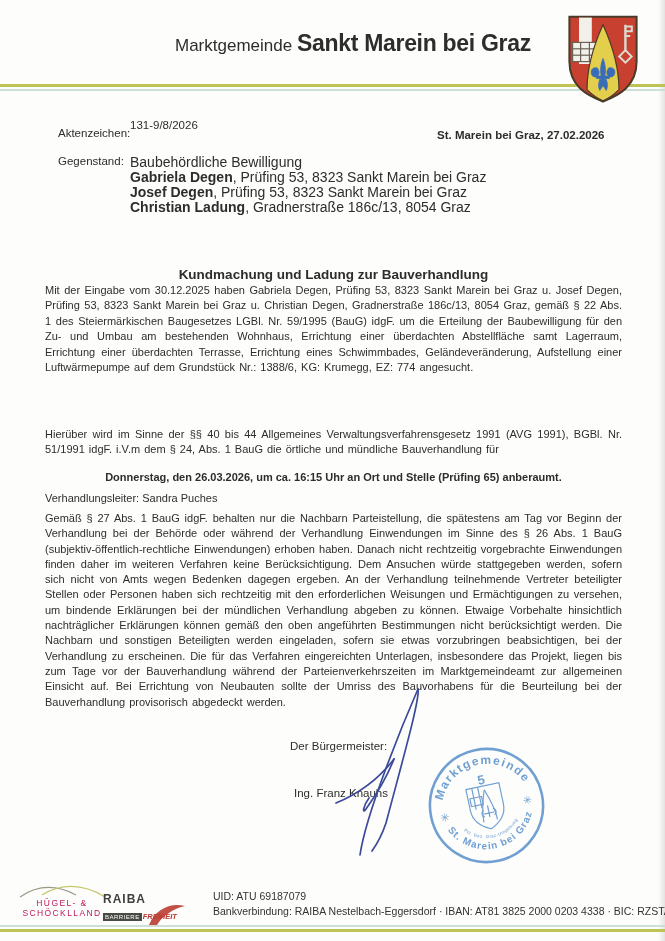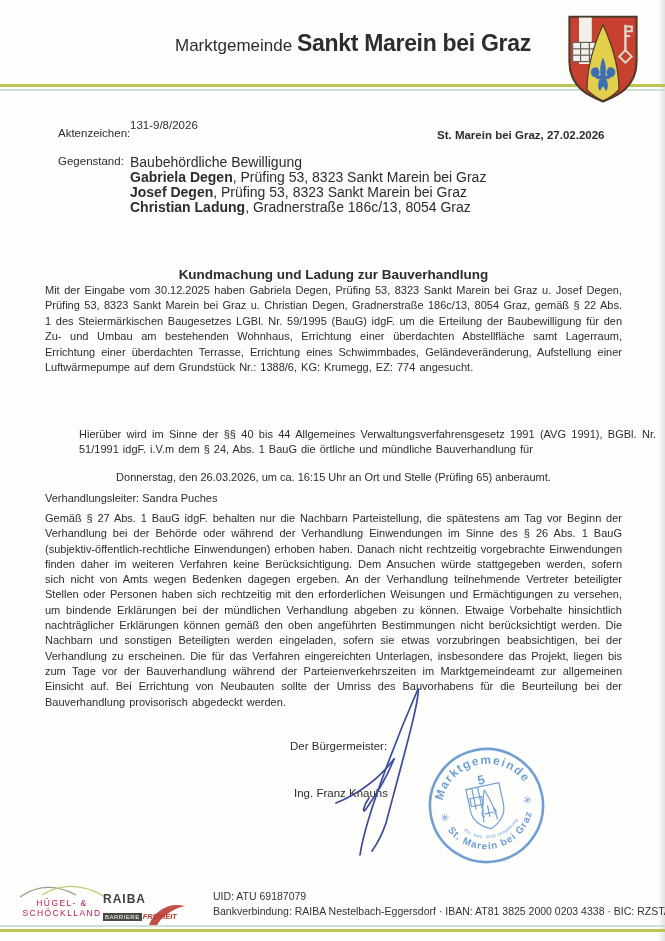--- a/index.html
+++ b/index.html
@@ -30,22 +30,22 @@
   .akt-value{top:119px;left:130px;}
   .place-date{top:129px;left:437px;font-weight:bold;}
   .subject-label{top:155px;left:58px;}
   .subject-lines{top:155px;left:130px;width:492px;font-size:14px;line-height:15px;}
   .subject-lines b{font-weight:bold;}
 
   
   .doc-title{top:267px;left:45px;width:577px;text-align:center;font-weight:bold;font-size:13.5px;}
   .para{font-size:11px;line-height:15.4px;text-align:justify;width:577px;left:45px;word-spacing:1px;}
   .p1{top:283px;}
-  .p2{top:427px;margin-left:34px;}
-  .appointment{top:471px;left:45px;width:577px;text-align:center;font-weight:normal;font-size:11px;}
+  .p2{top:427px;}
+  .appointment{top:471px;left:45px;width:577px;text-align:center;font-weight:bold;font-size:11px;}
   .leader{top:492px;left:45px;font-size:11px;}
   .p3{top:511px;line-height:15.3px;}
   .mayor-label{top:740px;left:290px;font-size:11.5px;}
   .mayor-name{top:787px;left:294px;font-size:11.5px;}
 
   
   .signature{top:683px;left:330px;width:112px;height:176px;z-index:4;}
   .stamp{top:746px;left:427px;width:119px;height:119px;transform:rotate(-12deg);opacity:.88;z-index:3;}
   .stamp text{fill:var(--stamp-blue);font-family:"Liberation Sans",sans-serif;}
 

